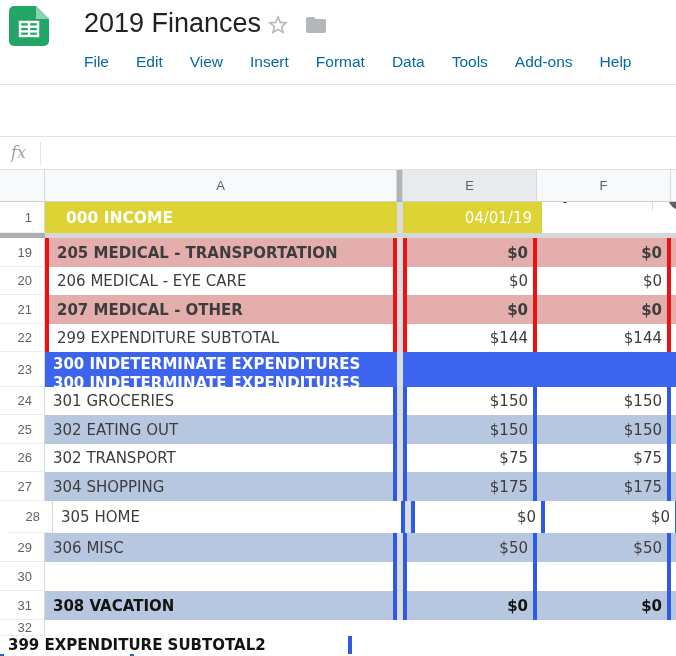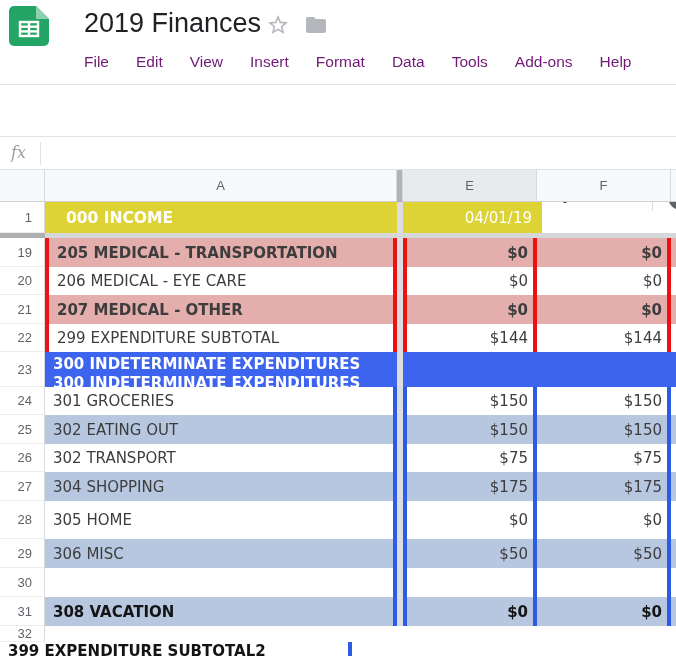--- a/index.html
+++ b/index.html
@@ -11,21 +11,21 @@
   svg { display:block; }
 
   
   .logo { position:absolute; left:8px; top:5px; width:42px; height:42px; cursor:pointer; }
   .doc-title { position:absolute; left:84px; top:8px; font-size:27px; color:#202124; }
   .star { position:absolute; left:266px; top:13px; width:24px; height:24px; }
   .folder { position:absolute; left:304px; top:13px; width:24px; height:24px; }
 
   
   .menubar { position:absolute; left:84px; top:48px; height:28px; display:flex; gap:27px; align-items:center; }
-  .menu-item { font-size:15.5px; color:#701a75; cursor:pointer; }
+  .menu-item { font-size:15.5px; color:#0369a1; cursor:pointer; }
   .hr1 { position:absolute; left:0; top:84px; width:676px; height:1px; background:#e3e3e3; }
 
   
   .toolbar { position:absolute; left:0; top:85px; width:676px; height:51px; }
   .hr2 { position:absolute; left:0; top:136px; width:676px; height:1px; background:#e3e3e3; }
   .tb { position:absolute; top:98px; width:26px; height:26px; fill:#52565a; cursor:pointer; }
   .tbsep { position:absolute; top:96px; width:1px; height:30px; background:#dadce0; }
   .tbtext { position:absolute; top:102px; font-size:14.5px; font-weight:700; color:#474c50; cursor:pointer; }
   .zoomctl { position:absolute; left:186px; top:102px; font-size:14.5px; font-weight:400; color:#3c4043; cursor:pointer; }
   .dd { position:absolute; width:18px; height:18px; fill:#52565a; top:103px; cursor:pointer; }
@@ -332,21 +332,21 @@
     <div class="gapcol"></div>
     <div class="cell cell-e">
         <span class="val">$175</span>
       </div>
     <div class="cell cell-f">
         <span class="val">$175</span>
       </div>
     <div class="cell cell-g"></div>
   </div>
 
-  <div class="row blueb" style="height: 38px;">
+  <div class="row blueb" style="height: 32px; padding-left: 8px;">
     <div class="rownum">28</div>
     <div class="cell cell-a">
         <span class="label">305 HOME</span>
       </div>
     <div class="gapcol"></div>
     <div class="cell cell-e">
         <span class="val">$0</span>
       </div>
     <div class="cell cell-f">
         <span class="val">$0</span>

